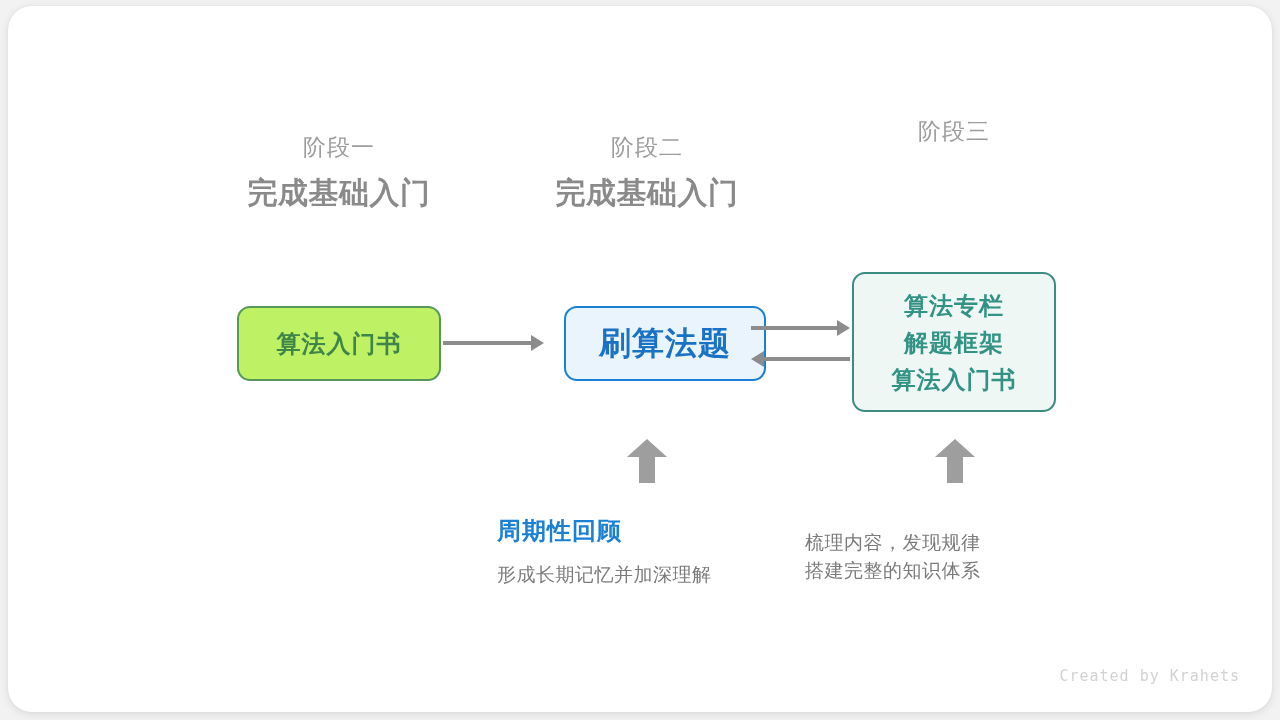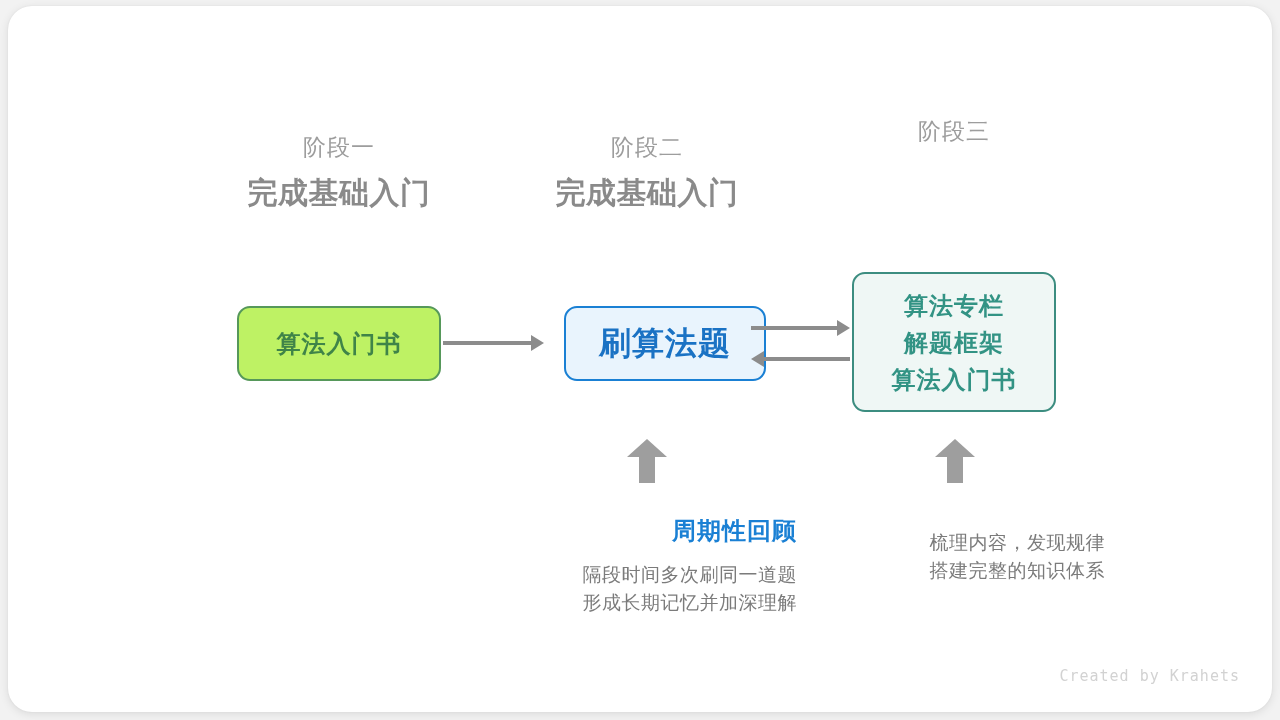--- a/index.html
+++ b/index.html
@@ -131,21 +131,21 @@
     border-right: 20px solid transparent;
     border-bottom: 18px solid #9e9e9e;
   }
   #up-arrow-review  { left: 619px; top: 433px; }
   #up-arrow-summary { left: 927px; top: 433px; }
 
   
   .annotation {
     position: absolute;
     width: 300px;
-    text-align: right;
+    text-align: left;
   }
   .annotation .annot-title {
     font-size: 24px;
     font-weight: bold;
     letter-spacing: 1px;
     line-height: 32px;
   }
   .annotation .annot-desc {
     font-size: 19px;
     color: #7b7b7b;
@@ -223,21 +223,20 @@
   </div>
 
   <div class="up-arrow" id="up-arrow-summary">
     <div class="head"></div>
     <div class="stem"></div>
   </div>
 
   <div class="annotation" id="annot-review">
     <div class="annot-title">周期性回顾</div>
     <div class="annot-desc">
-      <div>隔段时间多次刷同一道题</div>
       <div>形成长期记忆并加深理解</div>
     </div>
   </div>
 
   <div class="annotation" id="annot-summary">
     <div class="annot-desc">
       <div>梳理内容，发现规律</div>
       <div>搭建完整的知识体系</div>
     </div>
   </div>

